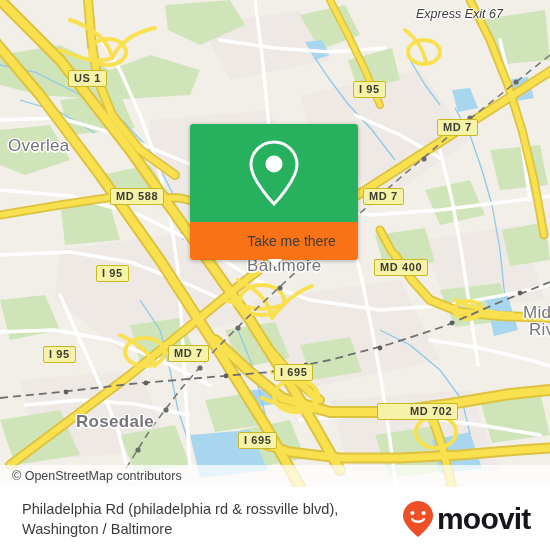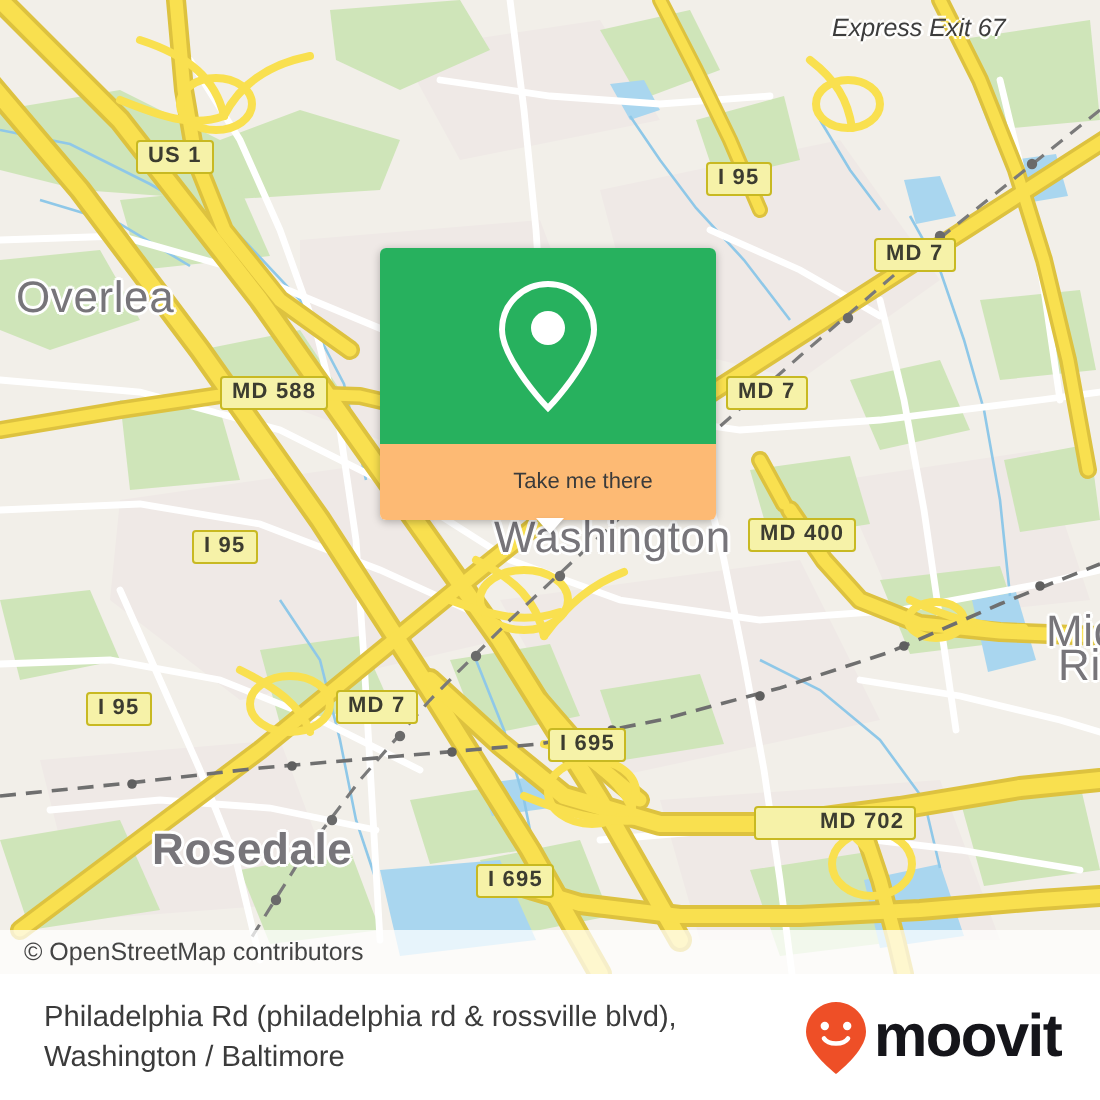--- a/index.html
+++ b/index.html
@@ -44,21 +44,21 @@
     color: #77757a;
     font-size: 15px;
     letter-spacing: 0.3px;
     white-space: nowrap;
     text-shadow:
        1.5px 0 0 rgba(255,255,255,.9), -1.5px 0 0 rgba(255,255,255,.9),
        0 1.5px 0 rgba(255,255,255,.9), 0 -1.5px 0 rgba(255,255,255,.9),
        1px 1px 0 rgba(255,255,255,.9), -1px -1px 0 rgba(255,255,255,.9),
        1px -1px 0 rgba(255,255,255,.9), -1px 1px 0 rgba(255,255,255,.9);
   }
-  .place-label.big { font-size: 22px; }
+  .place-label.big { font-size: 17px; }
 
   .exit-label {
     position: absolute;
     color: #3d3d3d;
     font-size: 12.5px;
     font-style: italic;
     white-space: nowrap;
     text-shadow:
        1.5px 0 0 rgba(255,255,255,.95), -1.5px 0 0 rgba(255,255,255,.95),
        0 1.5px 0 rgba(255,255,255,.95), 0 -1.5px 0 rgba(255,255,255,.95);
@@ -97,26 +97,26 @@
   #poi-card-top {
     flex: 1 1 auto;
     background: #27b15e;
     display: flex;
     align-items: center;
     justify-content: center;
   }
   #poi-card-button {
     height: 38px;
     flex: 0 0 38px;
-    background: #fdba74;
+    background: #f97316;
     display: flex;
     align-items: center;
     justify-content: center;
     color: #3b3b3b;
-    font-size: 11px;
+    font-size: 14px;
     cursor: pointer;
     user-select: none;
     padding-left: 35px;
   }
   #card-pointer {
     position: absolute;
     left: 268px;
     top: 259px;
     width: 0;
     height: 0;
@@ -356,21 +356,21 @@
           <circle cx="306" cy="365" r="2.4"></circle>
           <circle cx="380" cy="348" r="2.4"></circle>
           <circle cx="452" cy="323" r="2.4"></circle>
           <circle cx="520" cy="293" r="2.4"></circle>
         </g>
       </g>
 
     </svg>
 
     <div class="place-label big" style="left:8px;  top:136px;">Overlea</div>
-    <div class="place-label big" style="left:247px; top:256px;">Washington</div>
+    <div class="place-label big" style="left:247px; top:256px;">Baltimore</div>
     <div class="place-label big" style="left:76px;  top:412px;font-weight:bold;">Rosedale</div>
     <div class="place-label big" style="left:523px; top:303px;">Middle</div>
     <div class="place-label big" style="left:529px; top:320px;">River</div>
 
     <div class="exit-label" style="left:416px; top:7px;">Express Exit 67</div>
 
     <div class="shield" style="left:68px;  top:70px;">US 1</div>
     <div class="shield" style="left:353px; top:81px;">I 95</div>
     <div class="shield" style="left:437px; top:119px;">MD 7</div>
     <div class="shield" style="left:110px; top:188px;">MD 588</div>

